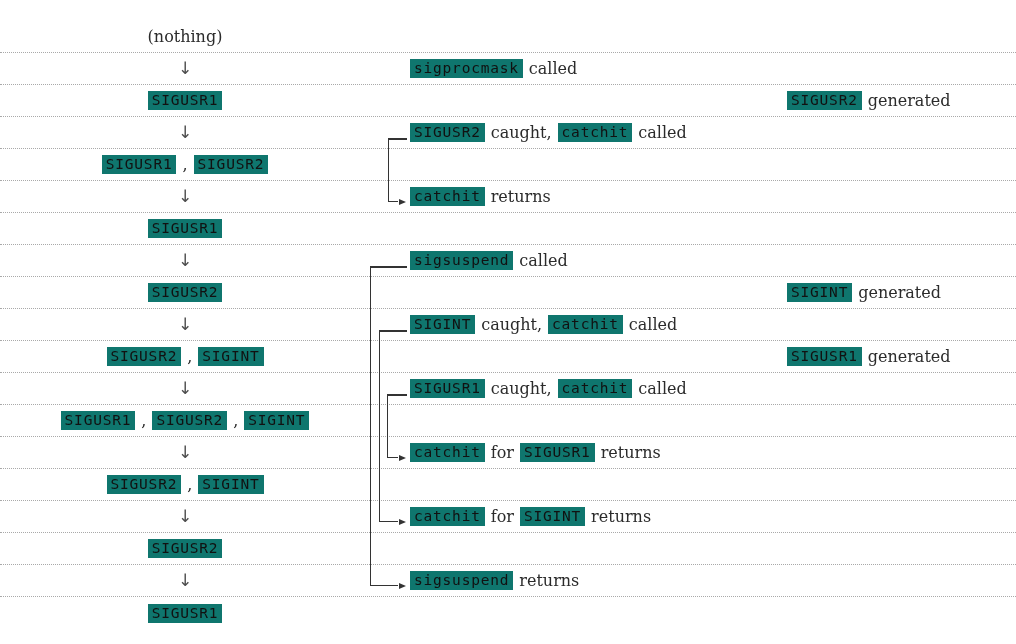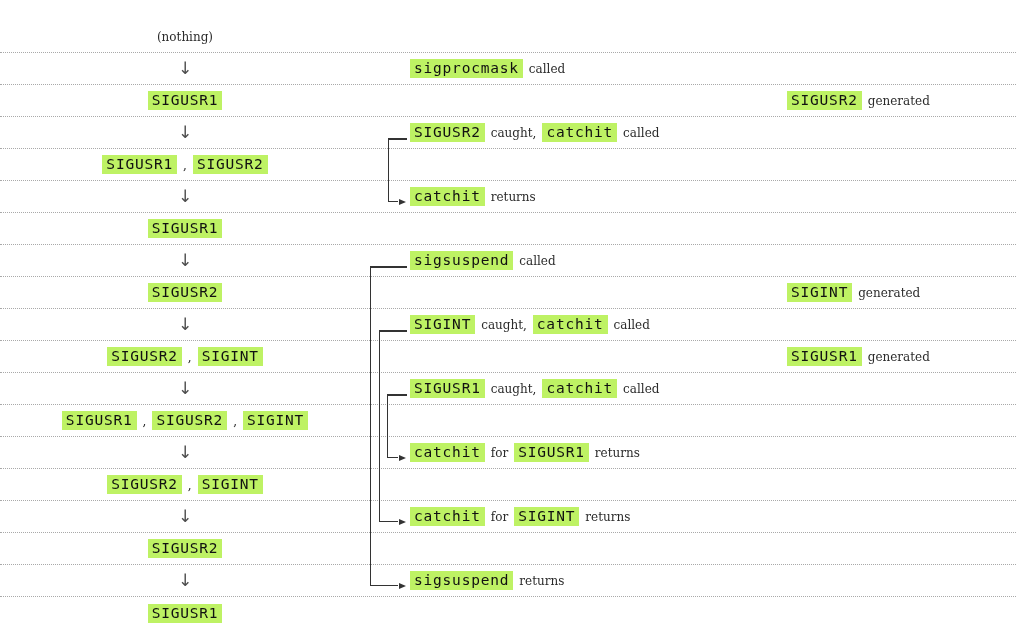--- a/index.html
+++ b/index.html
@@ -19,30 +19,30 @@
     align-items:center;
   }
   .row.last{border-bottom:none;}
   .cell{display:flex;align-items:center;box-sizing:border-box;height:100%;}
   .cell.left{width:370px;justify-content:center;}
   .cell.mid{width:415px;padding-left:40px;}
   .cell.right{flex:1;padding-left:2px;}
   .cell > span + span{margin-left:6px;}
   .plain{
     font-family:"DejaVu Serif", serif;
-    font-size:12px;
+    font-size:16px;
     color:#2b2b2b;
     white-space:nowrap;
   }
   .code{
     font-family:"DejaVu Sans Mono", monospace;
     font-size:14.5px;
     letter-spacing:0.8px;
     color:#111111;
-    background:#bef264;
+    background:#0f766e;
     padding:1px 4px 2px 4px;
     white-space:nowrap;
   }
   .downarrow{
     font-family:"DejaVu Sans", sans-serif;
     font-size:17px;
     color:#4d4d4d;
     line-height:1;
   }
   .bracket{

